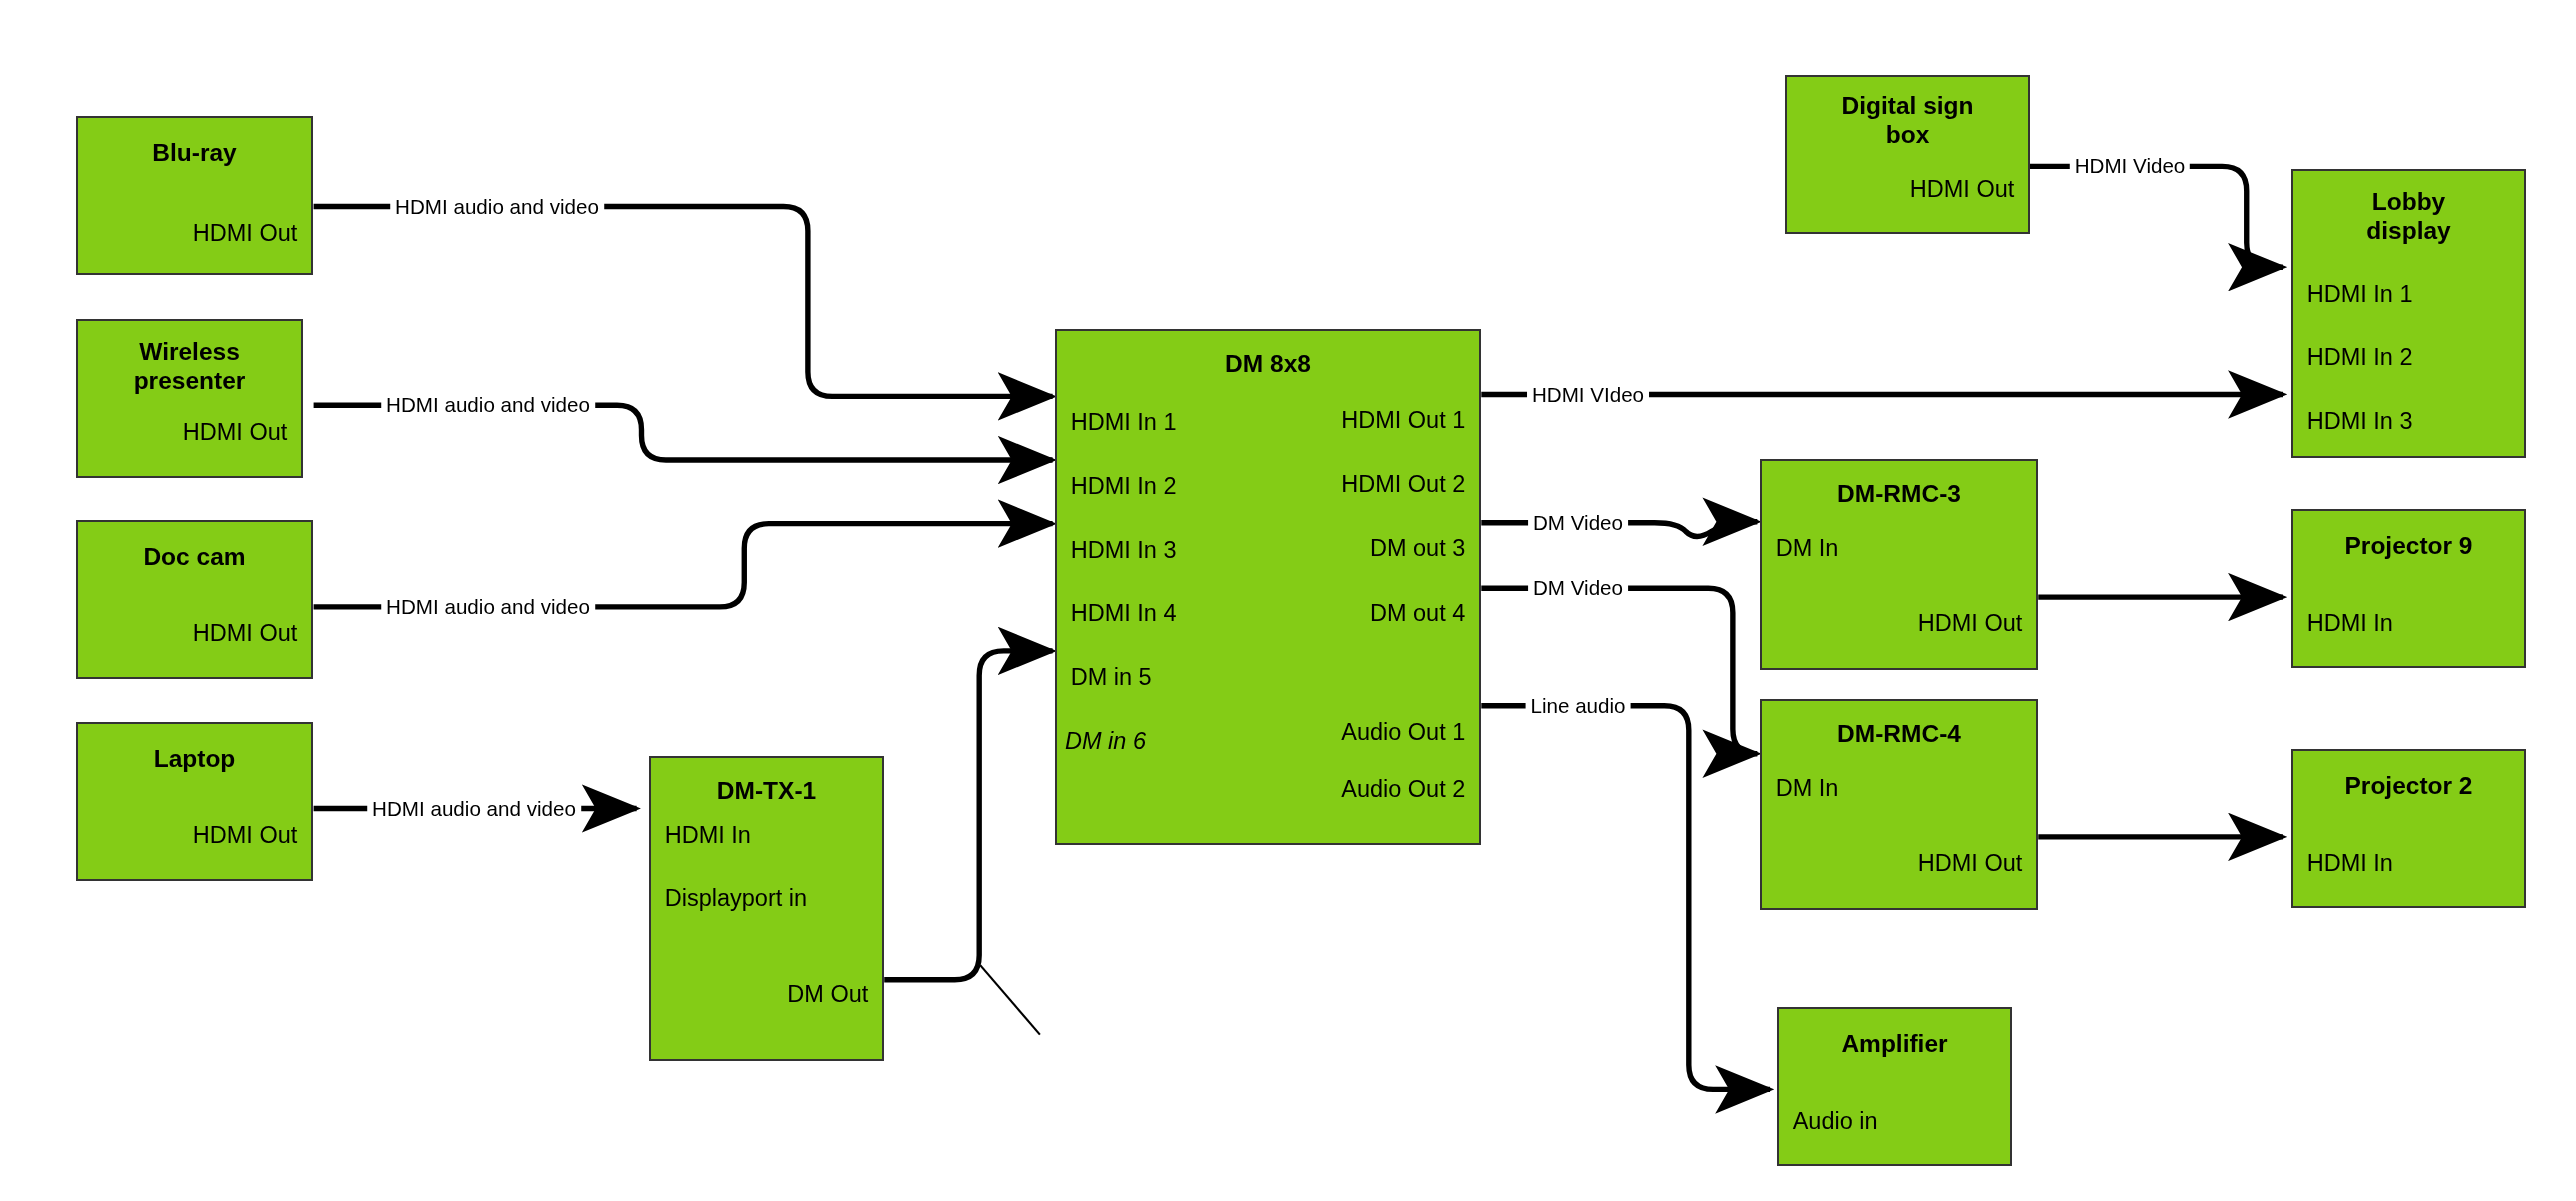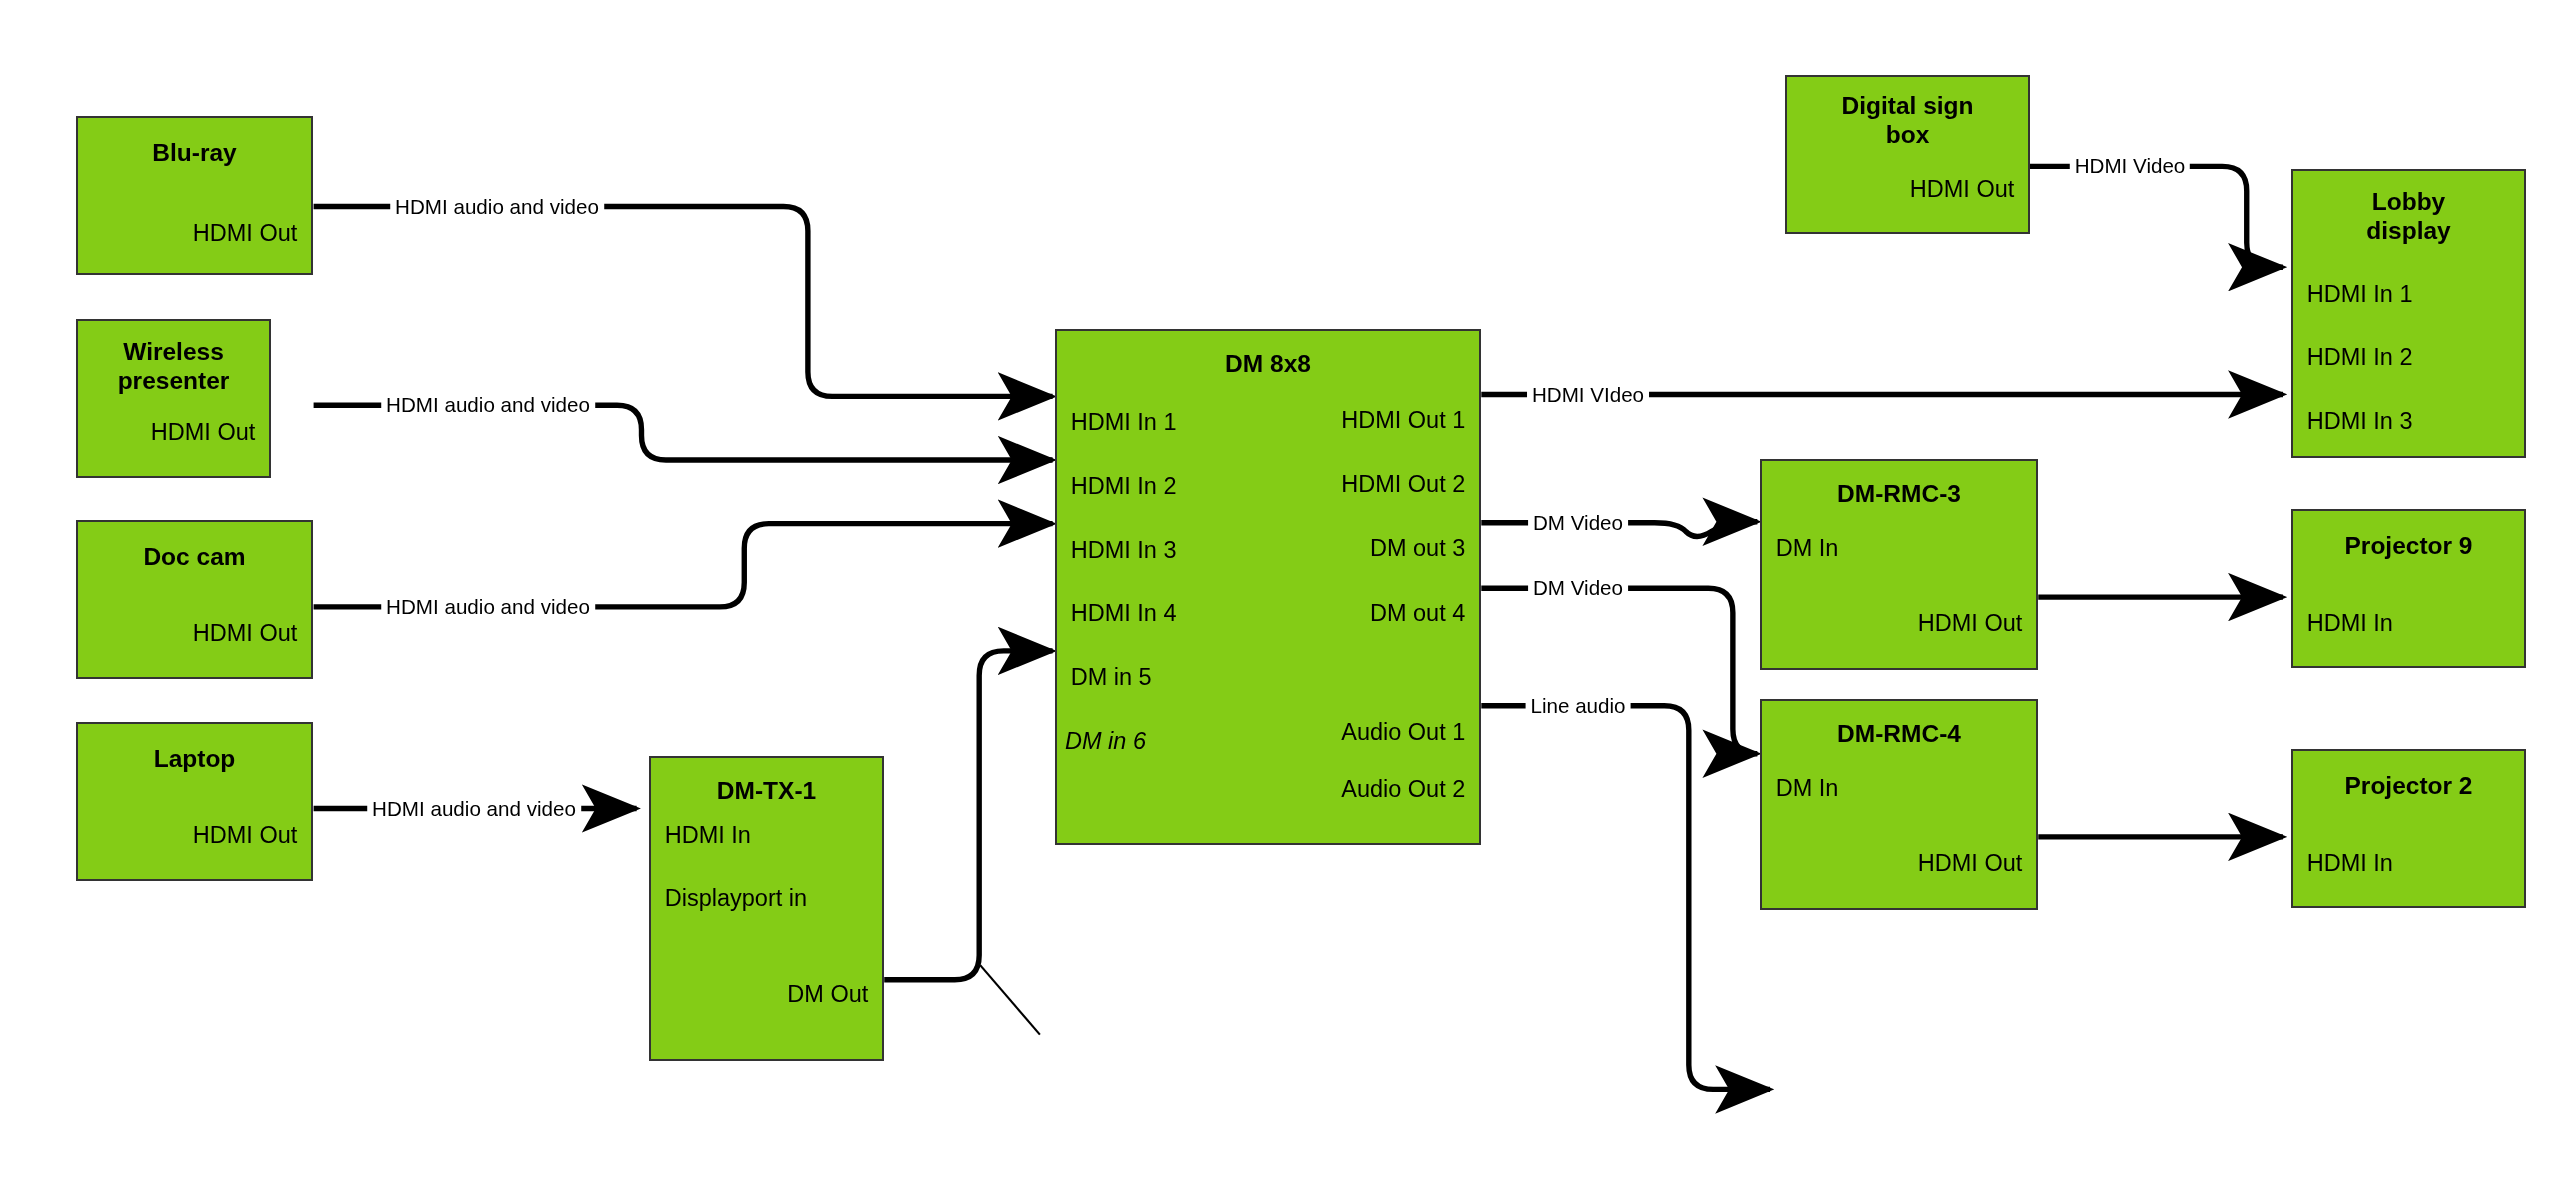--- a/index.html
+++ b/index.html
@@ -62,21 +62,21 @@
     </g>
 
     <path d="M1001,986 L1062,1057" fill="none" stroke="#000" stroke-width="2.2"></path>
   </svg>
 
   <div class="node" style="left:76px;top:91px;width:237px;height:159px;">
     <div class="title" style="top:19.6px;">Blu-ray</div>
     <div class="port r" style="right:13.7px;top:102px;">HDMI Out</div>
   </div>
 
-  <div class="node" style="left:76px;top:294px;width:195px;height:159px;">
+  <div class="node" style="left:76px;top:294px;width:227px;height:159px;">
     <div class="title" style="top:15.7px;">Wireless</div>
     <div class="title" style="top:45px;">presenter</div>
     <div class="port r" style="right:13.7px;top:98px;">HDMI Out</div>
   </div>
 
   <div class="node" style="left:76px;top:495px;width:237px;height:159px;">
     <div class="title" style="top:19.6px;">Doc cam</div>
     <div class="port r" style="right:13.7px;top:98px;">HDMI Out</div>
   </div>
 
@@ -139,20 +139,24 @@
   <div class="node" style="left:2291px;top:484px;width:235px;height:159px;">
     <div class="title" style="top:19.6px;">Projector 9</div>
     <div class="port l" style="left:13.7px;top:99px;">HDMI In</div>
   </div>
 
   <div class="node" style="left:2291px;top:724px;width:235px;height:159px;">
     <div class="title" style="top:19.6px;">Projector 2</div>
     <div class="port l" style="left:13.7px;top:99px;">HDMI In</div>
   </div>
 
+  <div class="node" style="left:1777px;top:982px;width:235px;height:159px;">
+    <div class="title" style="top:19.6px;">Amplifier</div>
+    <div class="port l" style="left:13.7px;top:99px;">Audio in</div>
+  </div>
 
   <div class="wlabel" style="left:497px;top:207px;">HDMI audio and video</div>
   <div class="wlabel" style="left:488px;top:405px;">HDMI audio and video</div>
   <div class="wlabel" style="left:488px;top:607px;">HDMI audio and video</div>
   <div class="wlabel" style="left:474px;top:809px;">HDMI audio and video</div>
   <div class="wlabel" style="left:1588px;top:395px;">HDMI VIdeo</div>
   <div class="wlabel" style="left:2130px;top:166px;">HDMI Video</div>
   <div class="wlabel" style="left:1578px;top:523px;">DM Video</div>
   <div class="wlabel" style="left:1578px;top:588px;">DM Video</div>
   <div class="wlabel" style="left:1578px;top:706px;">Line audio</div>

